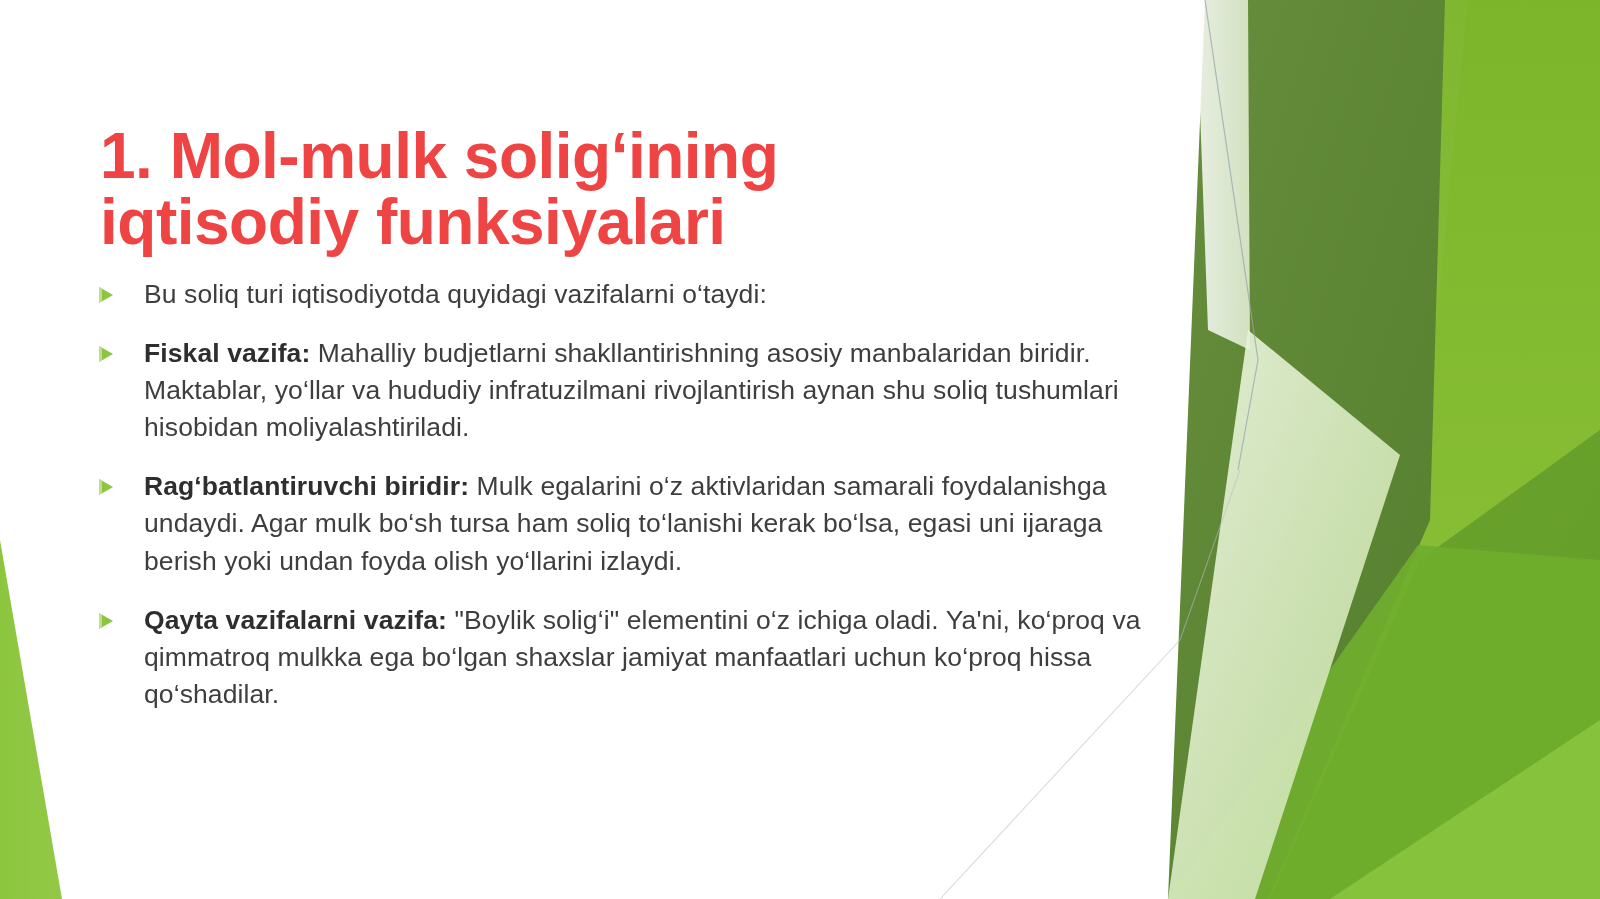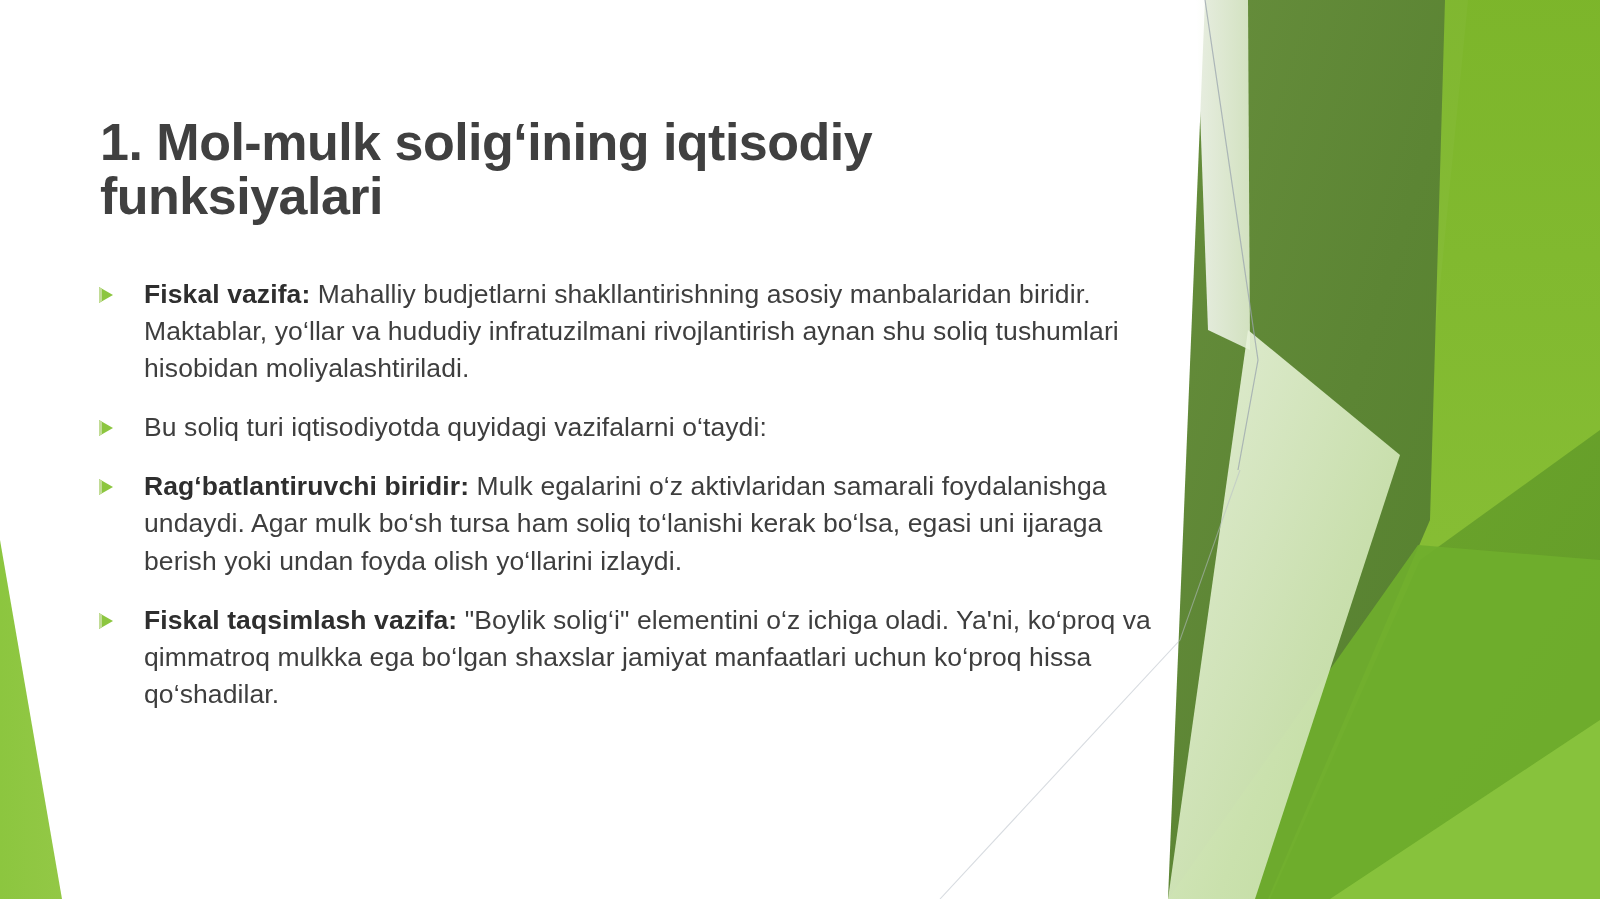--- a/index.html
+++ b/index.html
@@ -27,25 +27,25 @@
     height: 899px;
     pointer-events: none;
   }
 
   
   #title {
     position: absolute;
     left: 100px;
     top: 80px;
     width: 900px;
-    font-size: 52px;
+    font-size: 64px;
     font-weight: bold;
     line-height: 1.04;
     letter-spacing: -0.5px;
-    color: #404040;
+    color: #ef4444;
     text-shadow: 0 1px 0 rgba(255,255,255,0.55);
   }
 
   
   #body-list {
     position: absolute;
     left: 96px;
     top: 276px;
     width: 1085px;
   }
@@ -139,47 +139,47 @@
 
   <div id="body-list">
 
     <div class="bullet-row">
       <span class="bullet-marker">
         <svg width="20" height="20" viewBox="0 0 20 20" xmlns="http://www.w3.org/2000/svg">
           <polygon points="3,2 17,10 3,18" fill="#8CC63F"></polygon>
           <polygon points="3,2 6,3.7 6,16.3 3,18" fill="#C2DC96"></polygon>
         </svg>
       </span>
-      <span class="bullet-text"><b>Fiskal vazifa:</b><span> Mahalliy budjetlarni shakllantirishning asosiy manbalaridan biridir. Maktablar, yo‘llar va hududiy infratuzilmani rivojlantirish aynan shu soliq tushumlari hisobidan moliyalashtiriladi.</span></span>
+      <span class="bullet-text"><b></b><span>Bu soliq turi iqtisodiyotda quyidagi vazifalarni o‘taydi:</span></span>
     </div>
 
     <div class="bullet-row">
       <span class="bullet-marker">
         <svg width="20" height="20" viewBox="0 0 20 20" xmlns="http://www.w3.org/2000/svg">
           <polygon points="3,2 17,10 3,18" fill="#8CC63F"></polygon>
           <polygon points="3,2 6,3.7 6,16.3 3,18" fill="#C2DC96"></polygon>
         </svg>
       </span>
-      <span class="bullet-text"><b></b><span>Bu soliq turi iqtisodiyotda quyidagi vazifalarni o‘taydi:</span></span>
+      <span class="bullet-text"><b>Fiskal vazifa:</b><span> Mahalliy budjetlarni shakllantirishning asosiy manbalaridan biridir. Maktablar, yo‘llar va hududiy infratuzilmani rivojlantirish aynan shu soliq tushumlari hisobidan moliyalashtiriladi.</span></span>
     </div>
 
     <div class="bullet-row">
       <span class="bullet-marker">
         <svg width="20" height="20" viewBox="0 0 20 20" xmlns="http://www.w3.org/2000/svg">
           <polygon points="3,2 17,10 3,18" fill="#8CC63F"></polygon>
           <polygon points="3,2 6,3.7 6,16.3 3,18" fill="#C2DC96"></polygon>
         </svg>
       </span>
       <span class="bullet-text"><b>Rag‘batlantiruvchi biridir:</b><span> Mulk egalarini o‘z aktivlaridan samarali foydalanishga undaydi. Agar mulk bo‘sh tursa ham soliq to‘lanishi kerak bo‘lsa, egasi uni ijaraga berish yoki undan foyda olish yo‘llarini izlaydi.</span></span>
     </div>
 
     <div class="bullet-row">
       <span class="bullet-marker">
         <svg width="20" height="20" viewBox="0 0 20 20" xmlns="http://www.w3.org/2000/svg">
           <polygon points="3,2 17,10 3,18" fill="#8CC63F"></polygon>
           <polygon points="3,2 6,3.7 6,16.3 3,18" fill="#C2DC96"></polygon>
         </svg>
       </span>
-      <span class="bullet-text"><b>Fiskal taqsimlash vazifa:</b><span> "Boylik solig‘i" elementini o‘z ichiga oladi. Ya'ni, ko‘proq va qimmatroq mulkka ega bo‘lgan shaxslar jamiyat manfaatlari uchun ko‘proq hissa qo‘shadilar.</span></span>
+      <span class="bullet-text"><b>Qayta vazifalarni vazifa:</b><span> "Boylik solig‘i" elementini o‘z ichiga oladi. Ya'ni, ko‘proq va qimmatroq mulkka ega bo‘lgan shaxslar jamiyat manfaatlari uchun ko‘proq hissa qo‘shadilar.</span></span>
     </div>
 
   </div>
 </div>
 
 </body></html>

